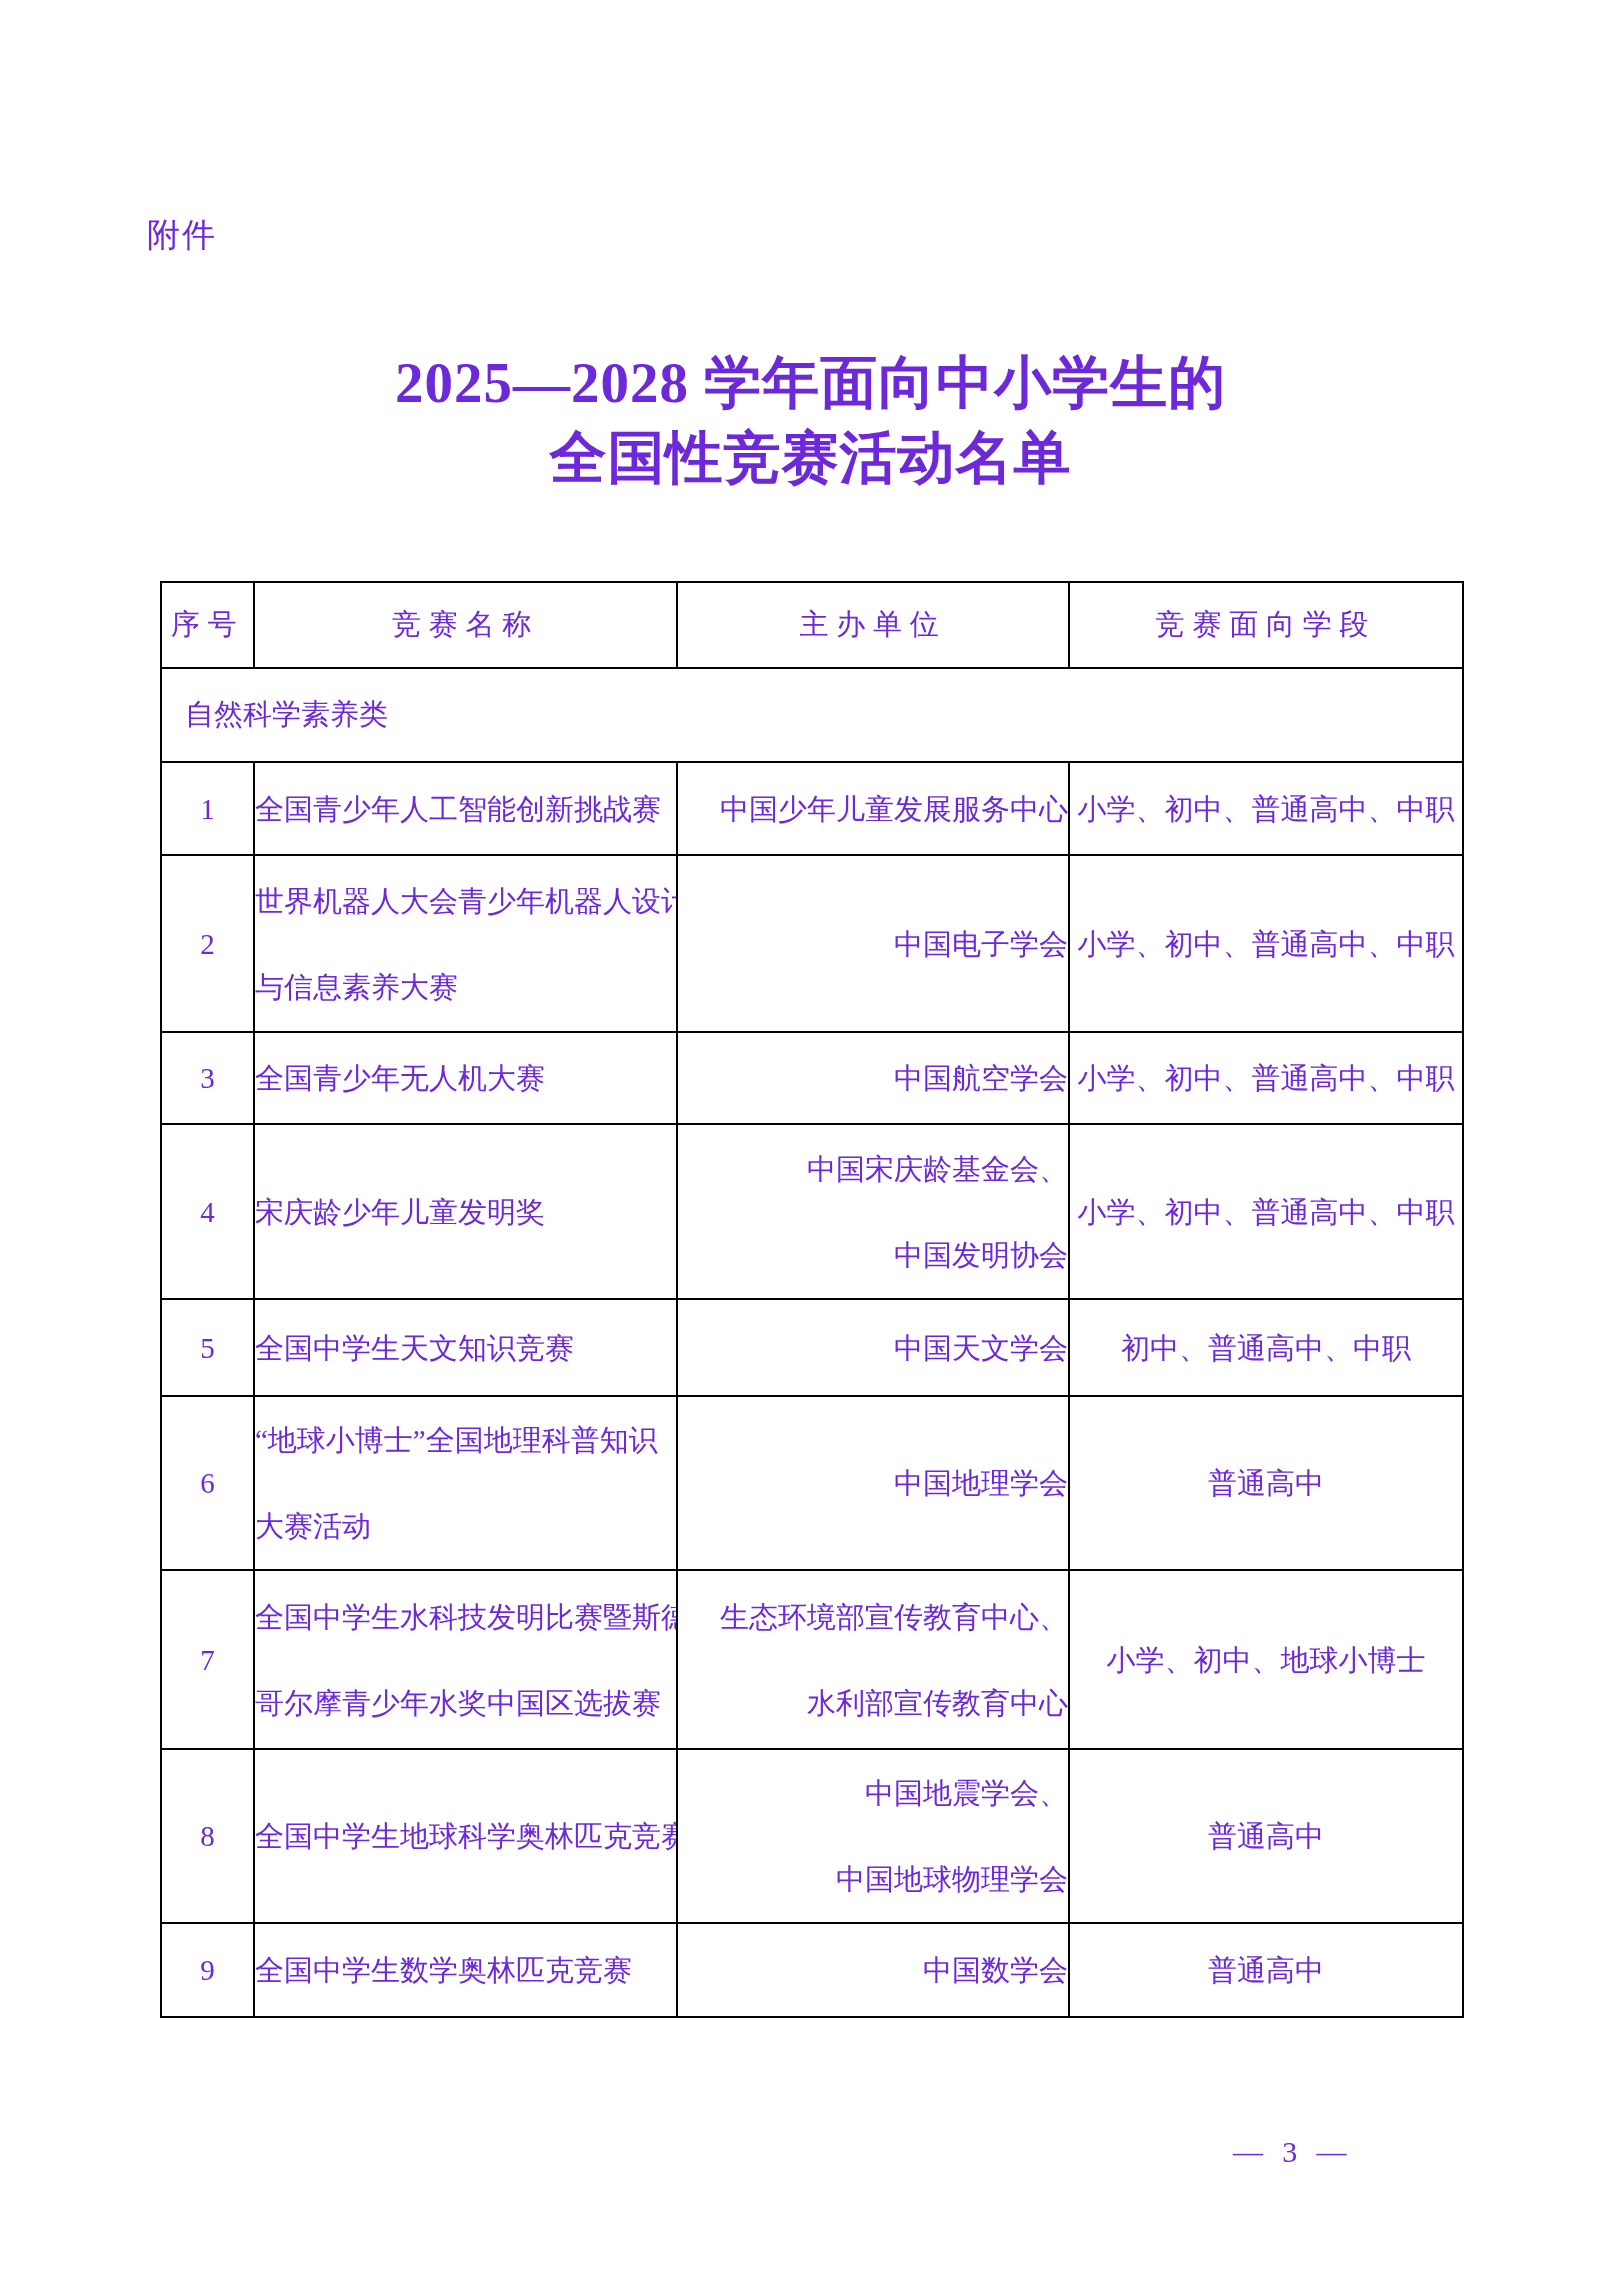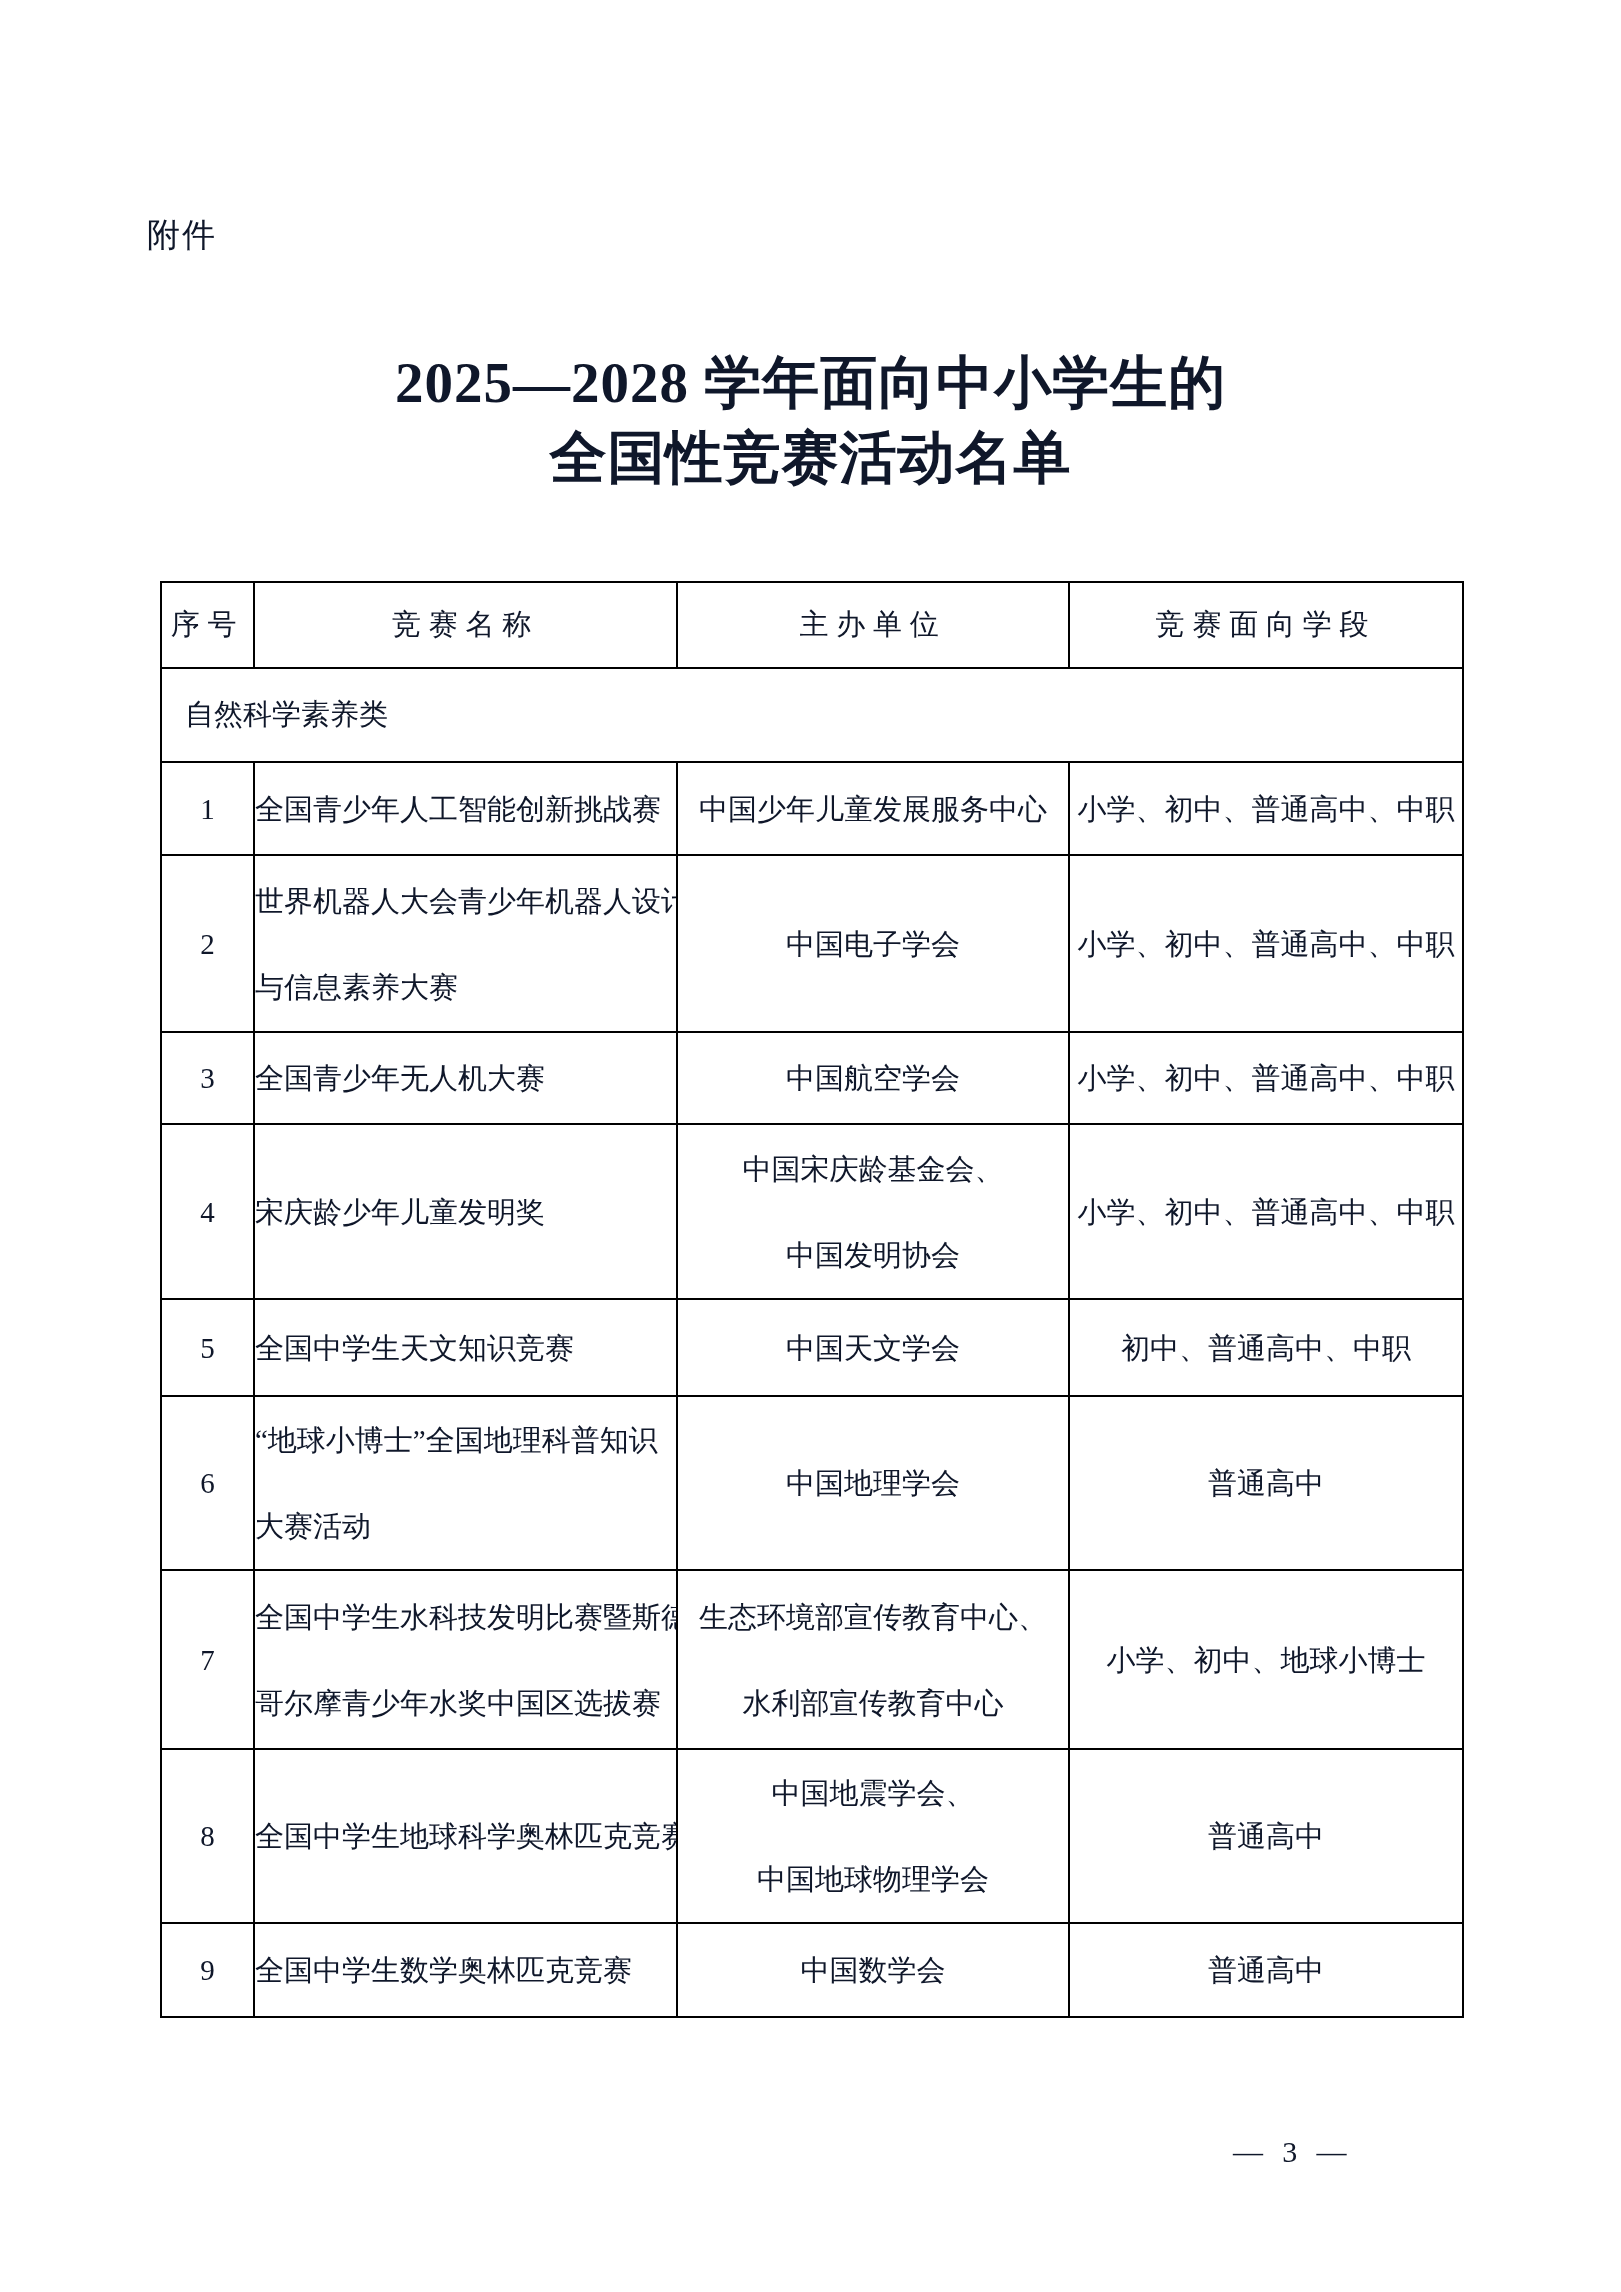--- a/index.html
+++ b/index.html
@@ -5,21 +5,21 @@
   html, body {
     margin: 0;
     padding: 0;
     background: #ffffff;
   }
   .page {
     position: relative;
     width: 1621px;
     height: 2293px;
     background: #ffffff;
-    color: #0f172a;
+    color: #6d28d9;
     font-family: "Liberation Serif", "DejaVu Serif", serif;
     overflow: hidden;
   }
   .attachment-label {
     position: absolute;
     left: 147px;
     top: 216px;
     font-size: 33px;
     line-height: 39px;
     letter-spacing: 2px;
@@ -72,21 +72,21 @@
   }
   .section-row { height: 94px; }
   .section-row td {
     text-align: left;
     padding-left: 23px;
     font-size: 29px;
   }
   .body-row td { line-height: 86px; }
   .c-no    { text-align: center; }
   .c-name  { text-align: left; padding-left: 5.9px; padding-right: 2px; }
-  .c-org   { text-align: center; font-family: Liberation Serif, serif; }
+  .c-org   { text-align: right; font-family: Liberation Serif, serif; }
   .c-stage { text-align: center; }
   .cell-line { line-height: 86px; white-space: nowrap; }
   .page-footer {
     position: absolute;
     left: 1233px;
     top: 2135px;
     font-size: 30px;
     word-spacing: 11.8px;
     white-space: pre;
   }

